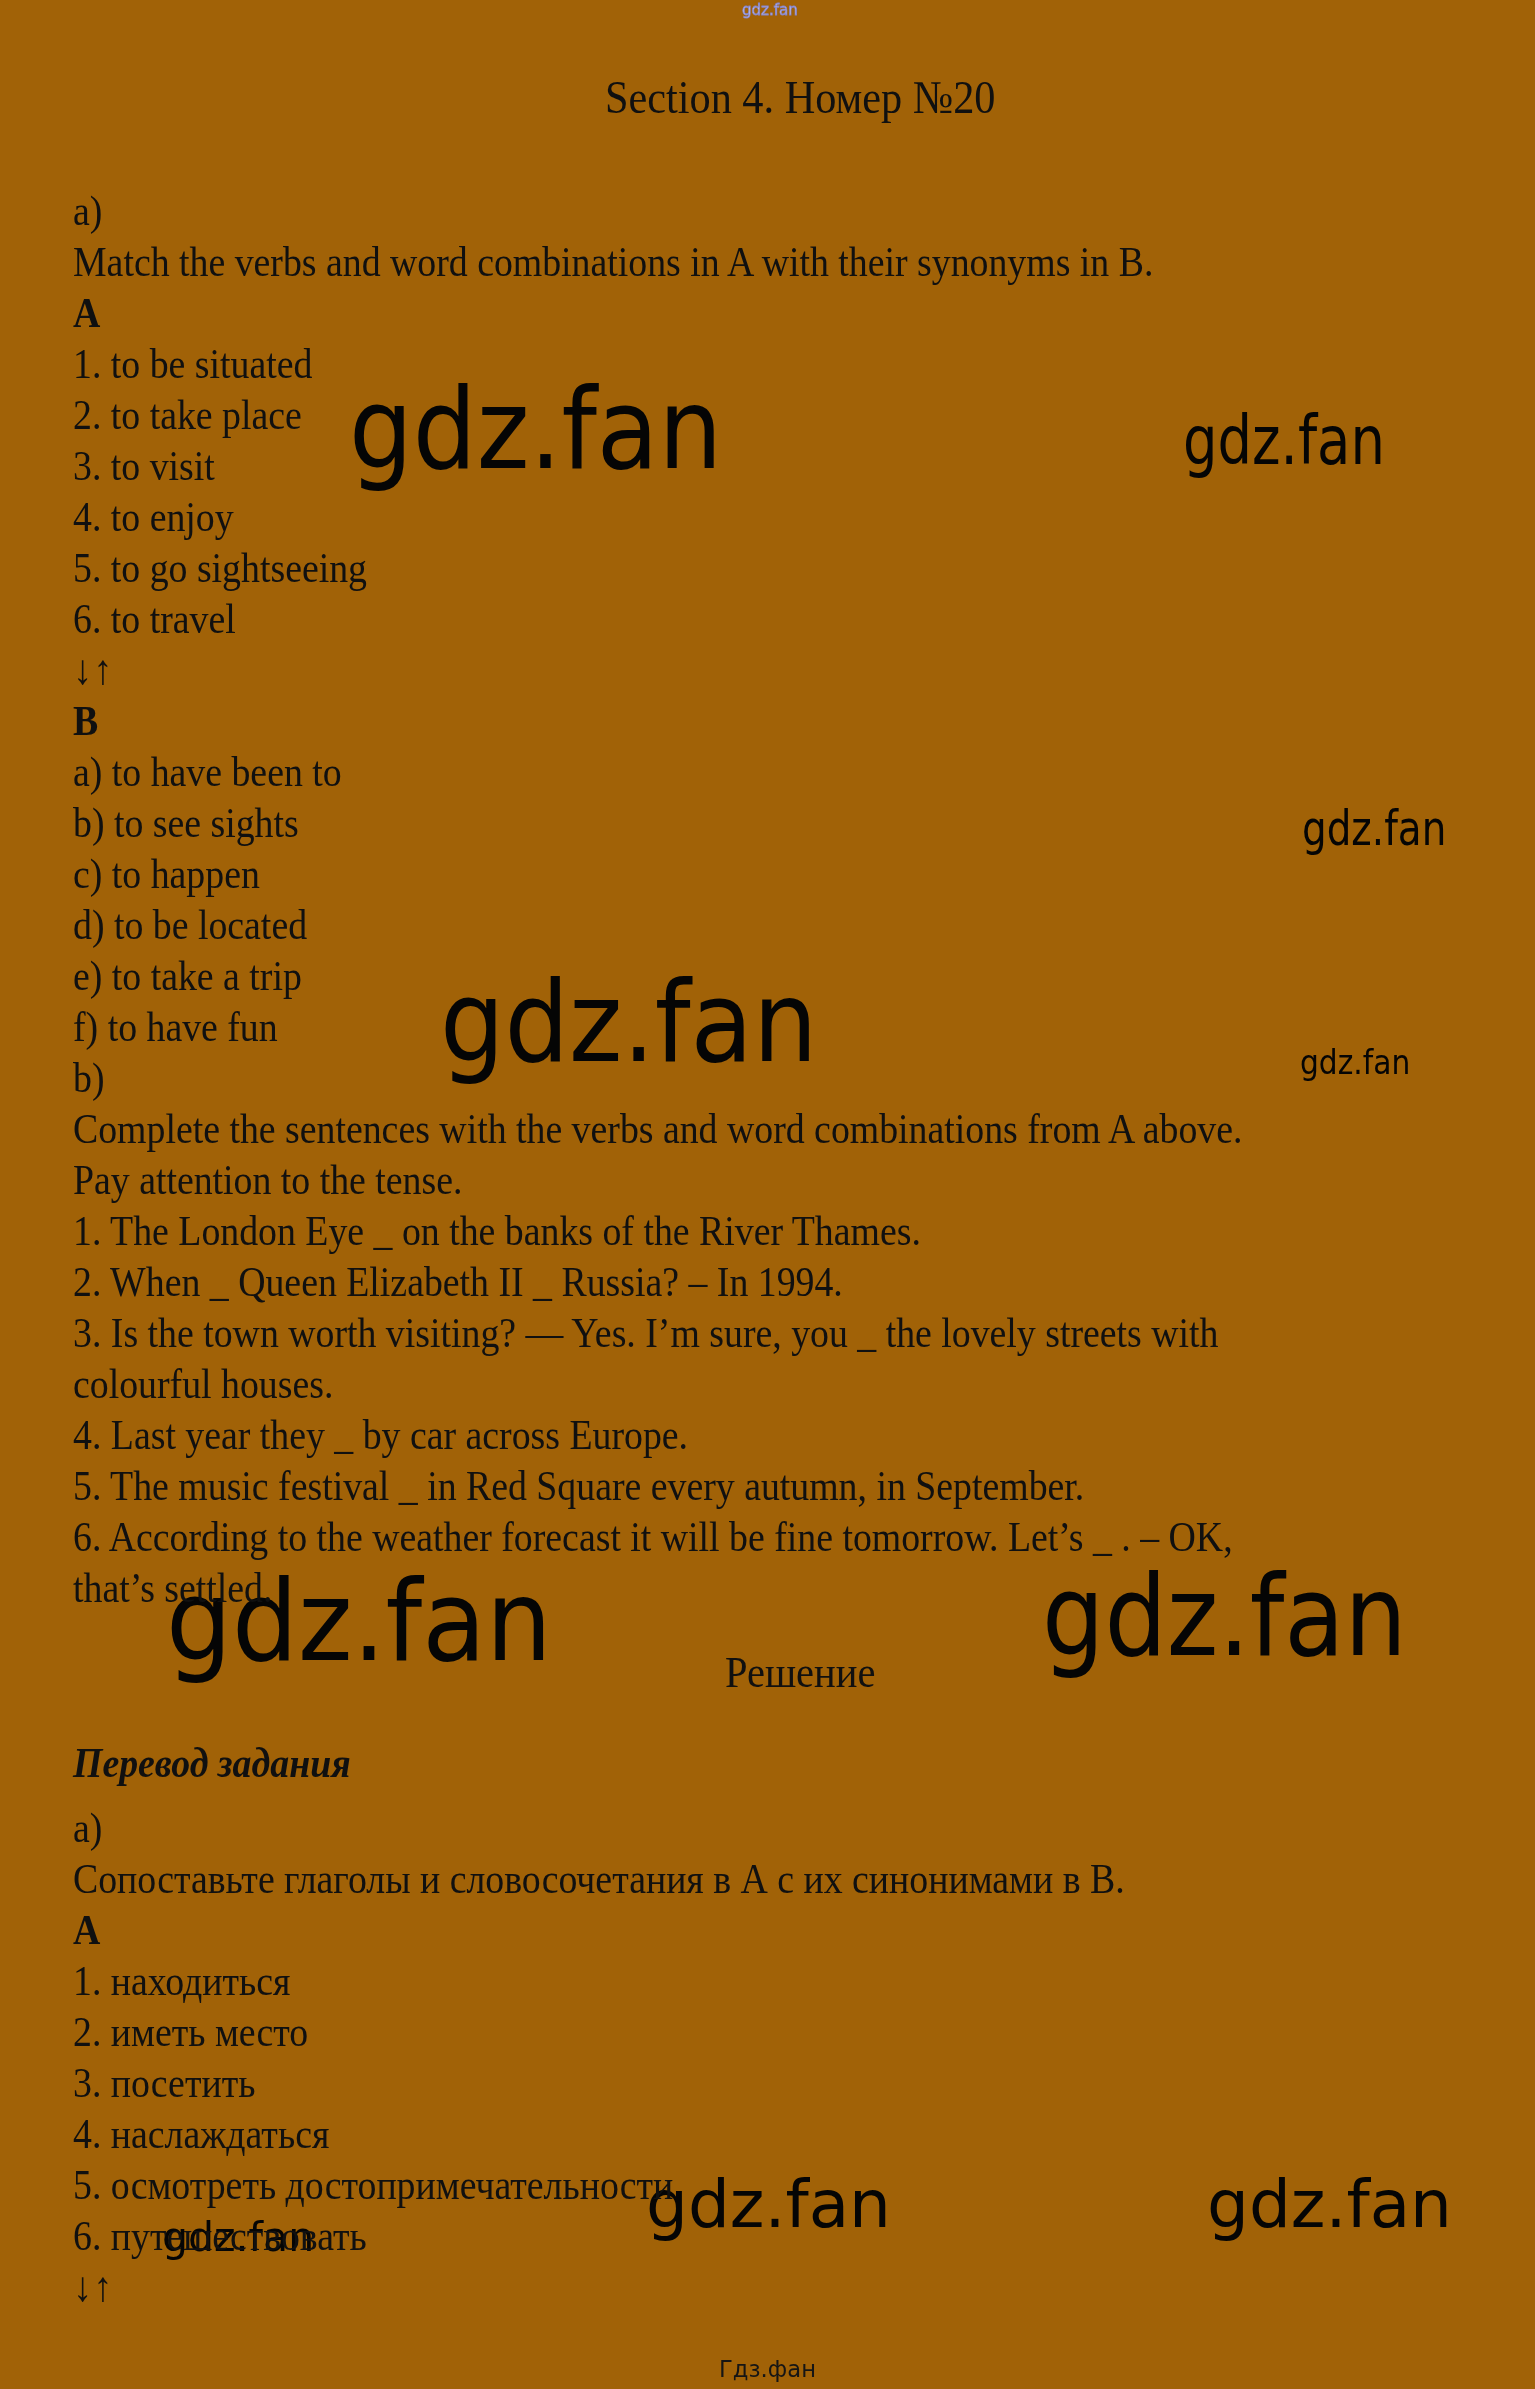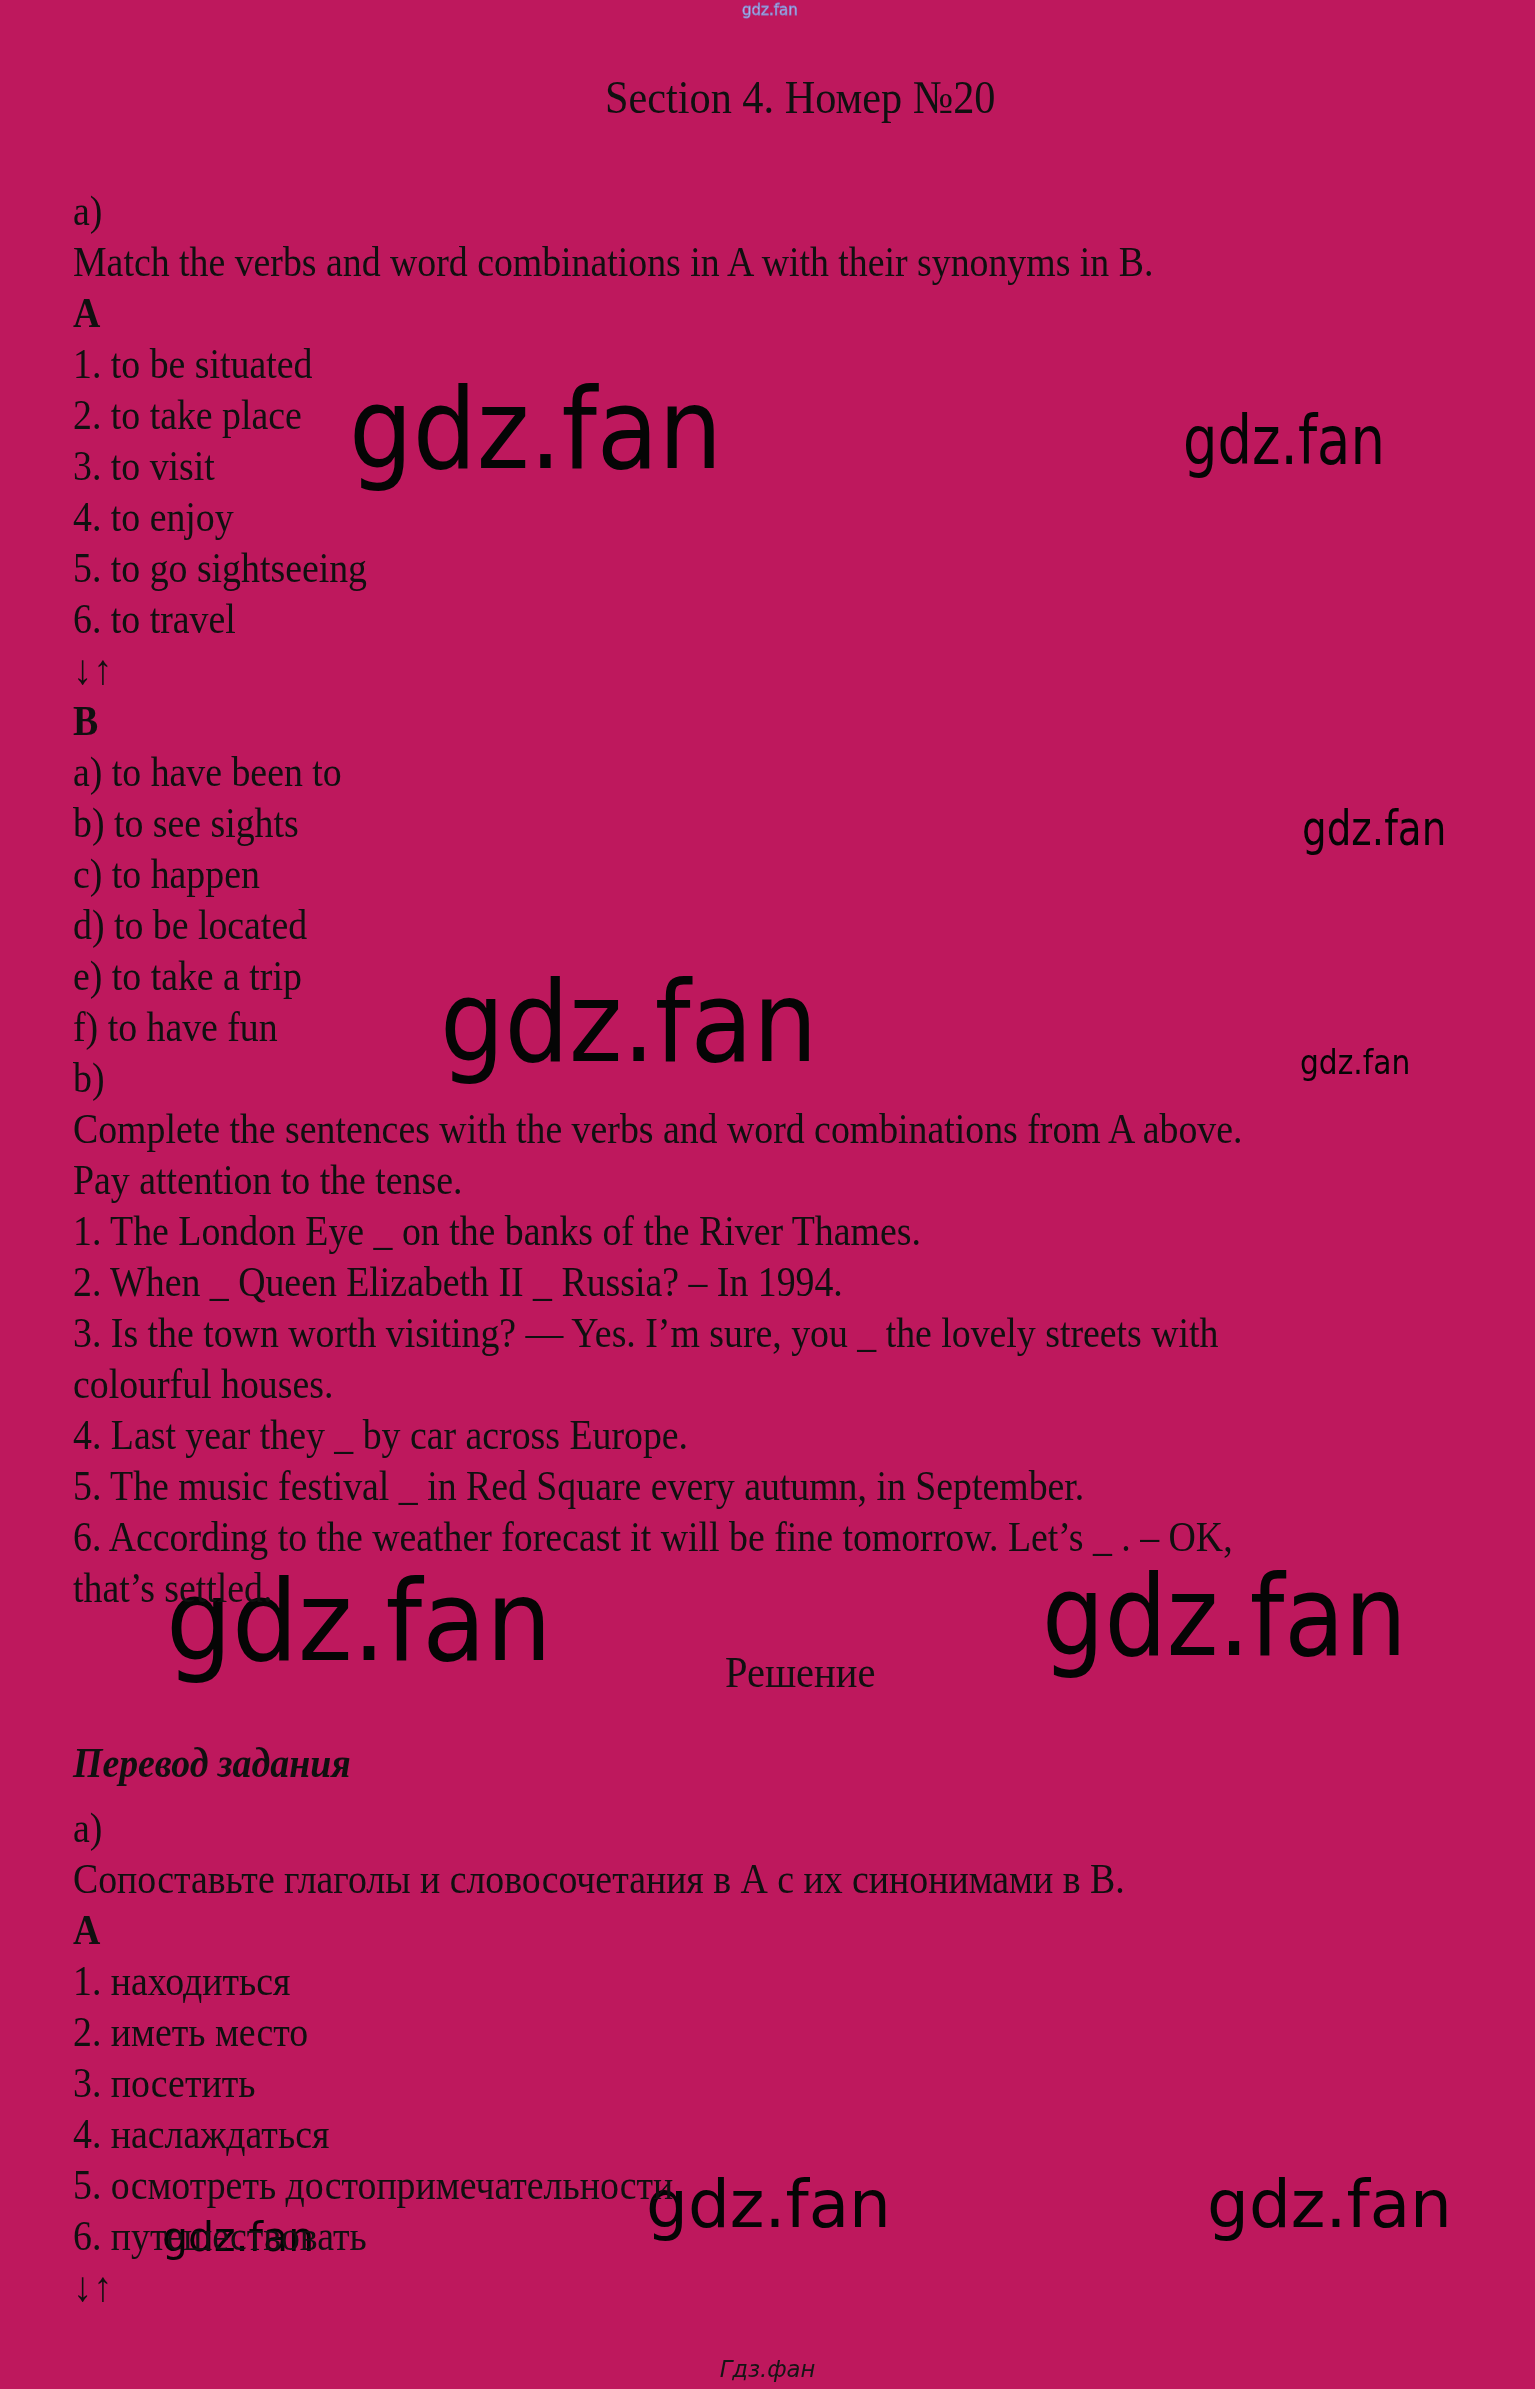--- a/index.html
+++ b/index.html
@@ -1,20 +1,20 @@
 <!DOCTYPE html>
 <html style="font-size:12px"><head>
 <meta charset="utf-8">
 <style>
   html, body { margin: 0; padding: 0; background: #e8e8e8; }
   .page {
     position: relative;
     width: 1535px;
     height: 2389px;
-    background: #be185d;
+    background: #a16207;
     overflow: hidden;
     font-family: "Liberation Serif", serif;
     color: #101010;
   }
   
   .content {
     position: absolute;
     left: 73px;
     top: 0;
     width: 1616px;
@@ -75,21 +75,20 @@
   .wm-small-bl{ left: 162px;  top: 2217px; font-size: 41px; }
 
   .footer-brand {
     position: absolute;
     left: 0; top: 2356px;
     width: 1535px;
     text-align: center;
     font-family: "DejaVu Sans", sans-serif;
     font-size: 22.7px;
     color: #151515;
-    font-style: italic;
   }
 </style>
 </head>
 <body>
 
 <div class="page">
 
   <div class="wm wm-tiny-top">gdz.fan</div>
   <div class="wm wm-big-1">gdz.fan</div>
   <div class="wm wm-med-1">gdz.fan</div>

